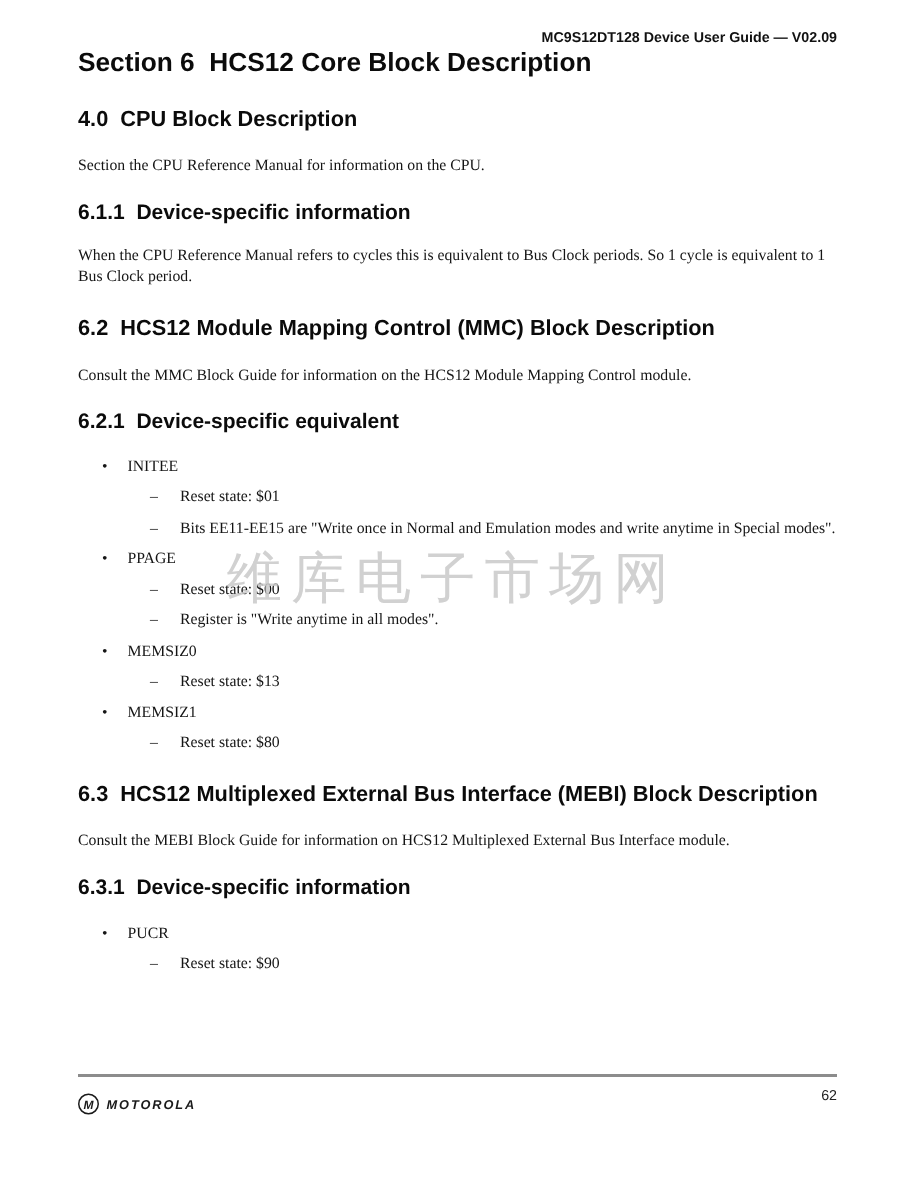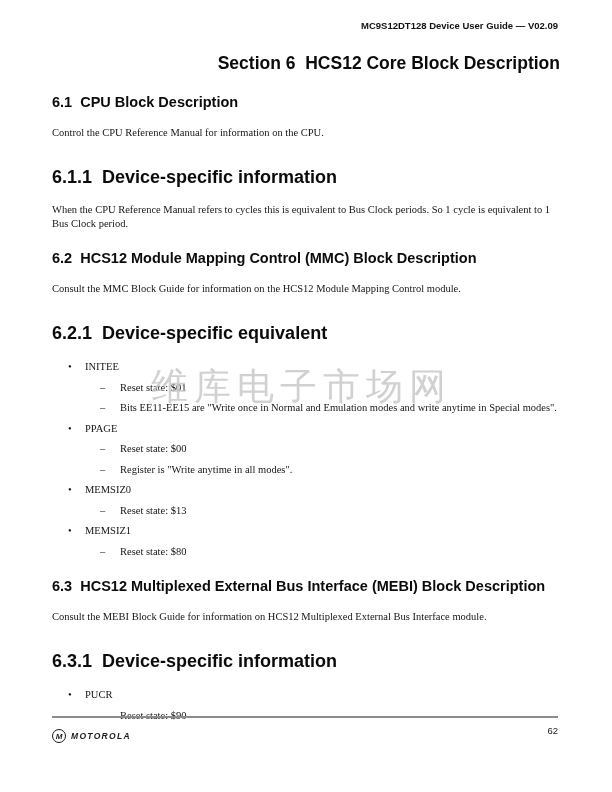--- a/index.html
+++ b/index.html
@@ -24,43 +24,41 @@
     font-size: 9.5px;
     color: #111111;
   }
   .content {
     position: absolute;
     top: 31px;
     left: 52px;
     width: 508px;
   }
   h1.sec-title {
-    margin-top: 22px;
     font-family: "Liberation Sans", sans-serif;
     font-weight: 700;
     font-size: 17.5px;
     line-height: 1.2;
     white-space: pre-wrap;
     color: #0b0b0b;
-    text-align: right;
   }
   h2.sub-title {
     margin-top: 19px;
     font-family: "Liberation Sans", sans-serif;
     font-weight: 700;
     font-size: 14.5px;
     line-height: 1.25;
     white-space: pre-wrap;
     color: #0b0b0b;
   }
   h3.subsub-title {
-    margin-top: 27px;
-    font-family: "Liberation Sans", sans-serif;
-    font-weight: 700;
-    font-size: 18px;
+    margin-top: 15px;
+    font-family: "Liberation Sans", sans-serif;
+    font-weight: 700;
+    font-size: 14px;
     line-height: 1.2;
     white-space: pre-wrap;
     color: #0b0b0b;
   }
   p.body-text {
     margin-top: 15px;
     font-size: 10.5px;
     line-height: 13.5px;
     color: #151515;
   }
@@ -147,22 +145,22 @@
 <div class="page">
 
   <div class="header">
     <span>MC9S12DT128 Device User Guide — V02.09</span>
   </div>
 
   <div class="content">
 
     <h1 class="sec-title">Section 6  HCS12 Core Block Description</h1>
 
-    <h2 class="sub-title">6.1  CPU Block Description</h2>
-    <p class="body-text">Control the CPU Reference Manual for information on the CPU.</p>
+    <h2 class="sub-title">4.0  CPU Block Description</h2>
+    <p class="body-text">Section the CPU Reference Manual for information on the CPU.</p>
 
     <h3 class="subsub-title">6.1.1  Device-specific information</h3>
     <p class="body-text">When the CPU Reference Manual refers to cycles this is equivalent to Bus Clock periods. So 1 cycle is equivalent to 1 Bus Clock period.</p>
 
     <h2 class="sub-title">6.2  HCS12 Module Mapping Control (MMC) Block Description</h2>
     <p class="body-text">Consult the MMC Block Guide for information on the HCS12 Module Mapping Control module.</p>
 
     <h3 class="subsub-title">6.2.1  Device-specific equivalent</h3>
 
     <div class="list">

